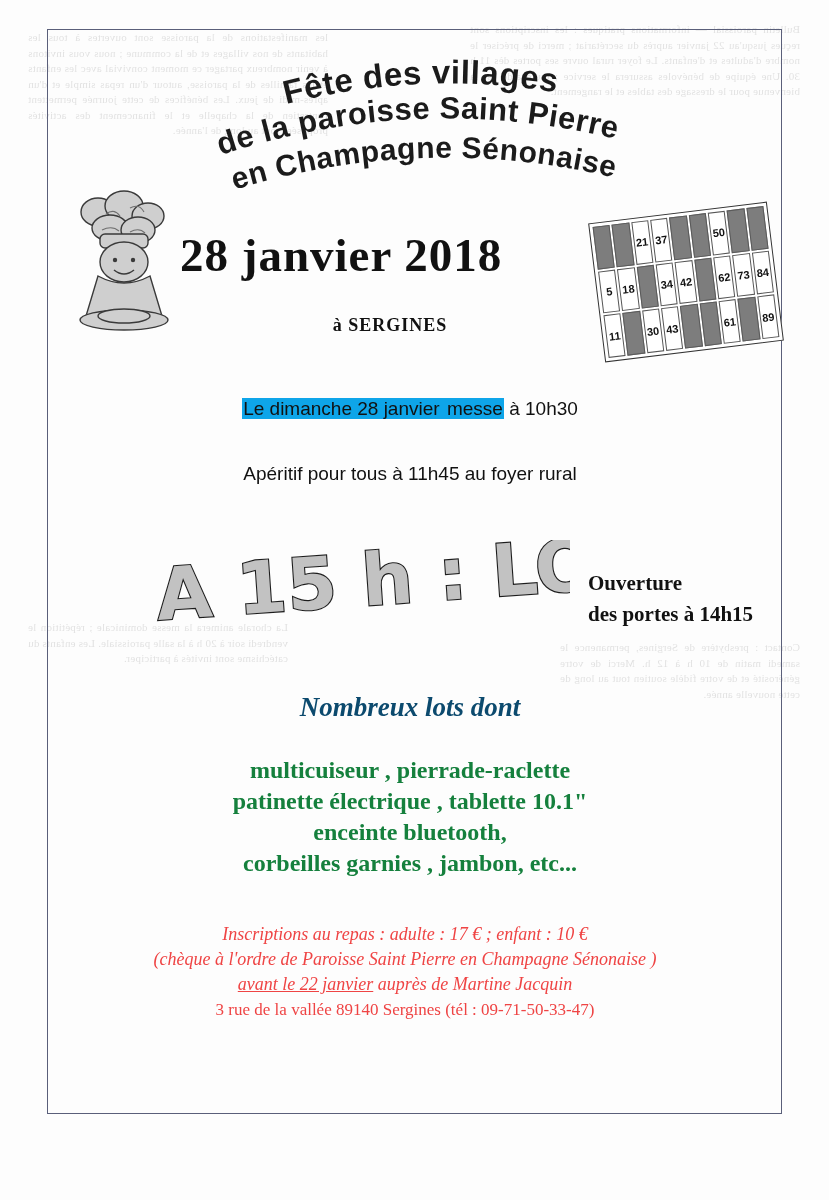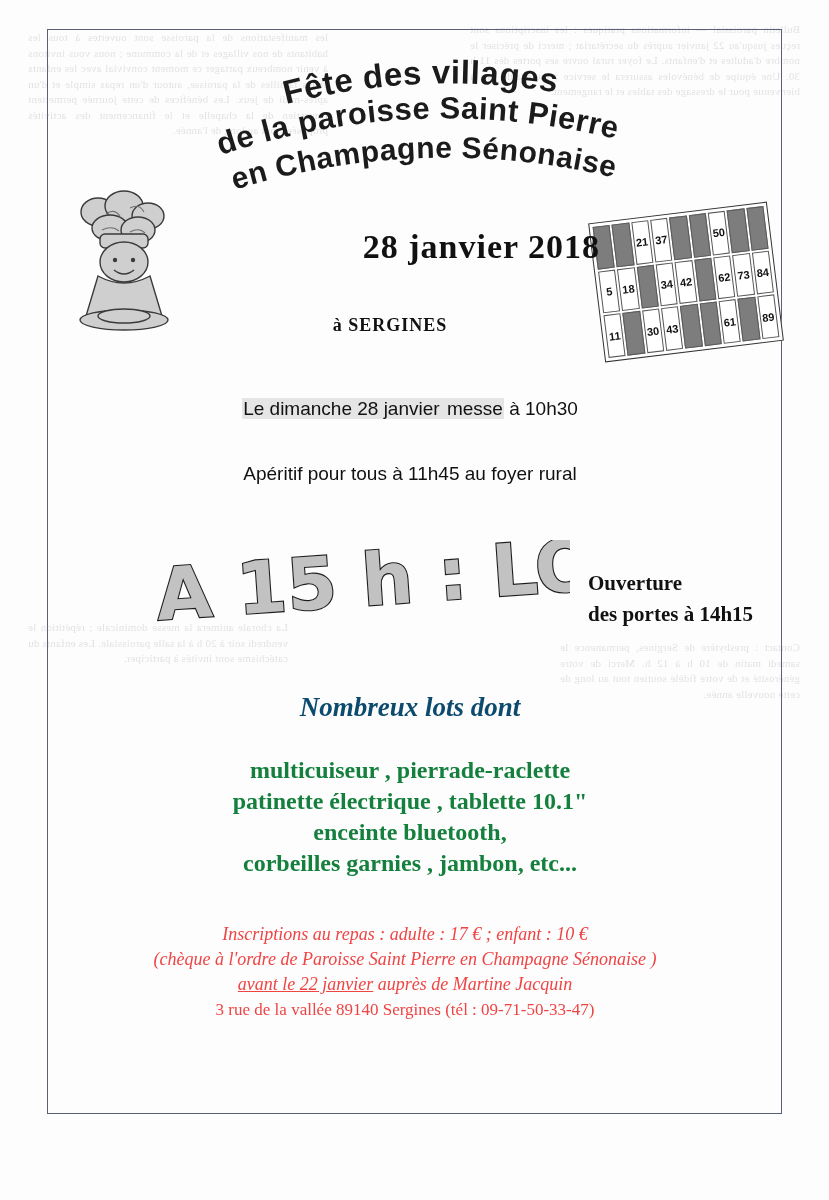--- a/index.html
+++ b/index.html
@@ -66,24 +66,24 @@
     font-family: "Liberation Sans", sans-serif;
     font-weight: bold;
     fill: #1b1b1b;
   }
 
   .date {
     position: absolute;
     top: 228px;
     left: 180px;
     width: 420px;
-    text-align: right;
-    font-family: "Liberation Serif", serif;
-    font-weight: bold;
-    font-size: 34px;
+    text-align: left;
+    font-family: "Liberation Serif", serif;
+    font-weight: bold;
+    font-size: 47px;
     letter-spacing: 1px;
     color: #111;
   }
   .place {
     position: absolute;
     top: 315px;
     left: 180px;
     width: 420px;
     text-align: center;
     font-family: "Liberation Serif", serif;
@@ -95,21 +95,21 @@
 
   .line-mass {
     position: absolute;
     top: 398px;
     left: 110px;
     width: 600px;
     text-align: center;
     font-size: 19px;
     color: #111;
   }
-  .hl { background: #e5e5e5; padding: 0 1px; }
+  .hl { background: #0ea5e9; padding: 0 1px; }
 
   .aperitif {
     position: absolute;
     top: 458px;
     left: 110px;
     width: 600px;
     text-align: center;
     font-size: 19px;
     color: #111;
     line-height: 32px;

